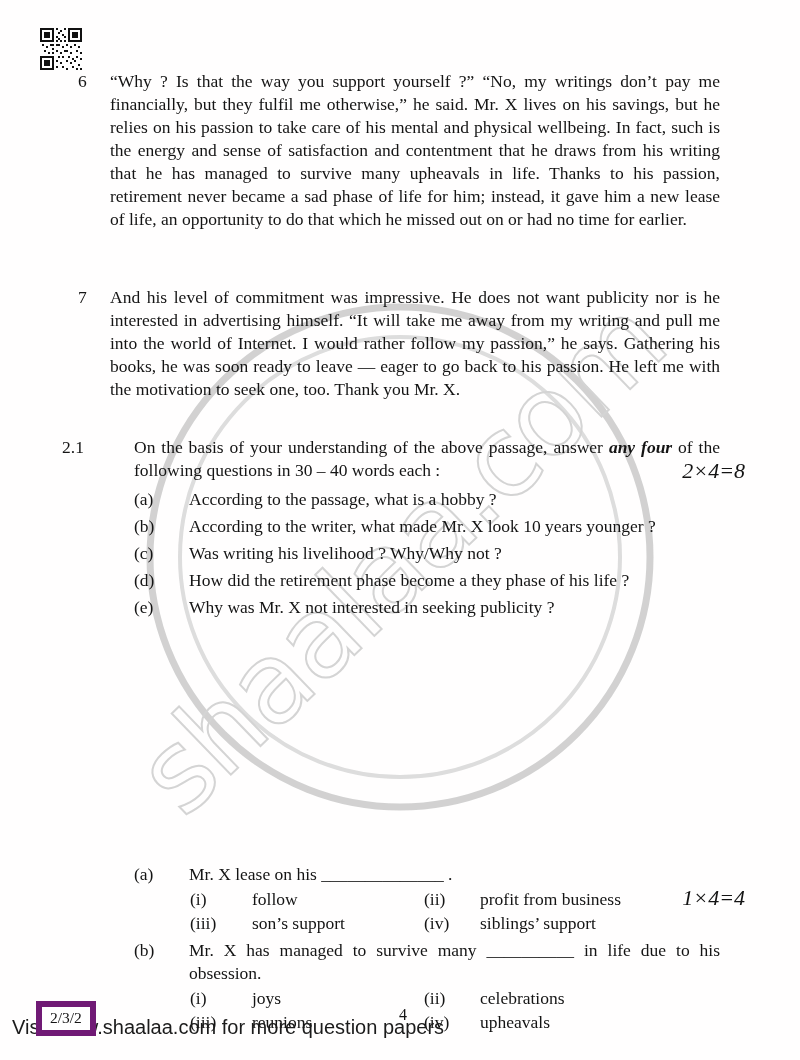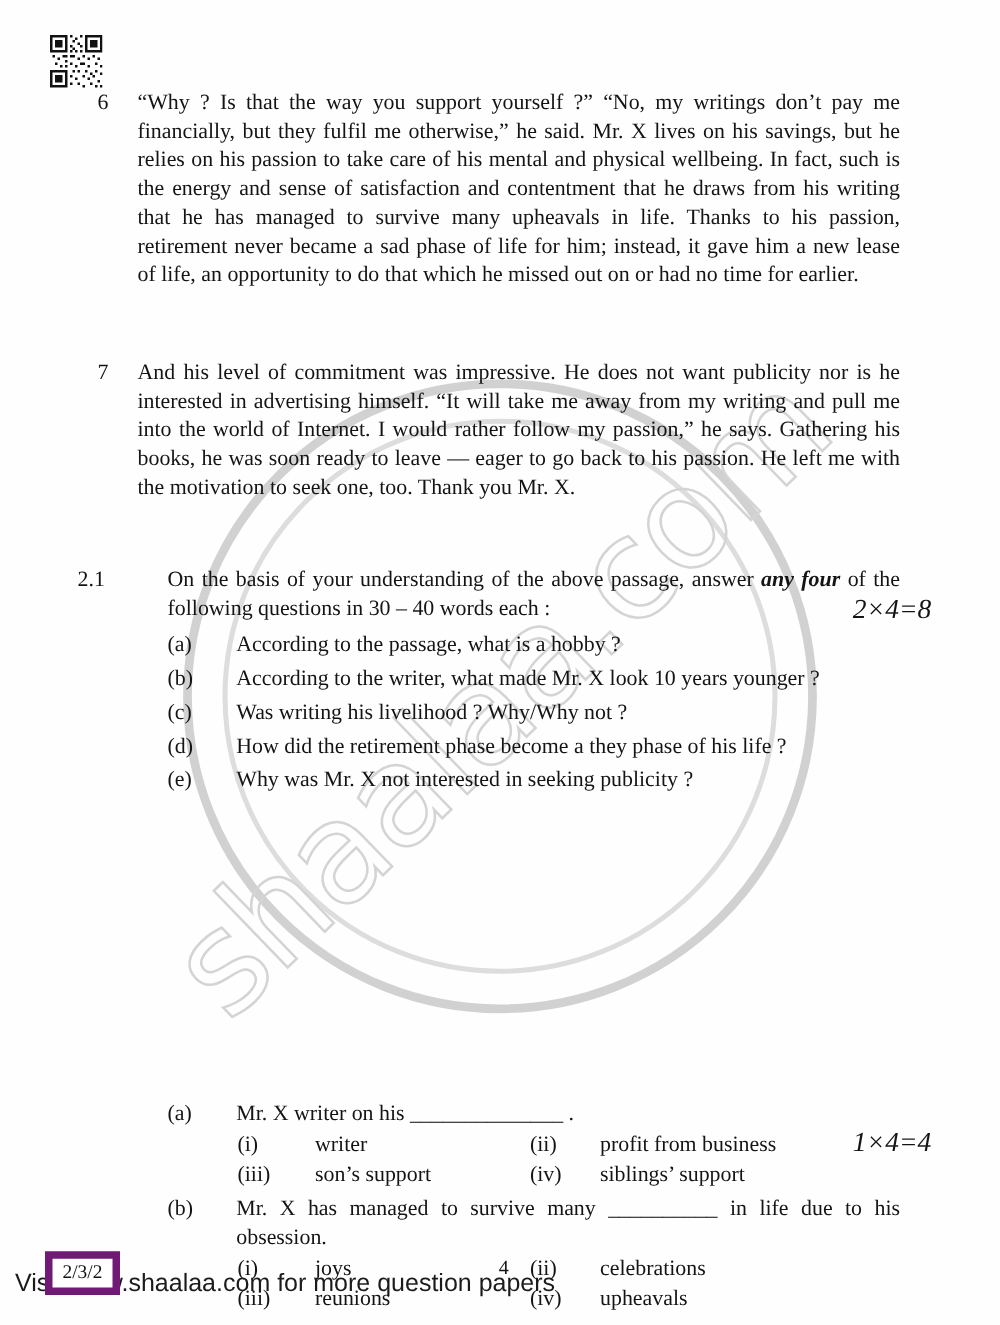--- a/index.html
+++ b/index.html
@@ -134,21 +134,21 @@
     </div>
   </div>
 
   <div class="layer" style="top:286px;">
     <div class="para">
       <div class="pnum">7</div>
       <div class="ptext">And his level of commitment was impressive. He does not want publicity nor is he interested in advertising himself. “It will take me away from my writing and pull me into the world of Internet. I would rather follow my passion,” he says. Gathering his books, he was soon ready to leave — eager to go back to his passion. He left me with the motivation to seek one, too. Thank you Mr. X.</div>
     </div>
   </div>
 
-  <div class="layer qblock" style="top:436px;margin-top:16px;">
+  <div class="layer qblock" style="top:436px;">
     <div class="qhead">
       <div class="qnum">2.1</div>
       <div class="qtext"><span>On the basis of your understanding of the above passage, answer </span><span class="bi">any four</span><span> of the following questions in 30 – 40 words each :</span></div>
     </div>
     <div class="marks">2×4=8</div>
     <div class="items">
       <div class="item">
         <div class="ilabel">(a)</div>
         <div class="ibody">
             <div class="itext">According to the passage, what is a hobby ?</div>
@@ -180,24 +180,24 @@
       </div>
     </div>
   </div>
 
   <div class="layer qblock" style="top:674px;">
     <div class="marks">1×4=4</div>
     <div class="items">
       <div class="item">
         <div class="ilabel">(a)</div>
         <div class="ibody">
-          <div class="itext">Mr. X  writer on his ______________ .</div>
+          <div class="itext">Mr. X  lease on his ______________ .</div>
           <div class="options">
             <span>(i)</span>
-              <span>writer</span>
+              <span>follow</span>
               <span>(ii)</span>
               <span>profit from business</span>
             <span>(iii)</span>
               <span>son’s support</span>
               <span>(iv)</span>
               <span>siblings’ support</span>
           </div>
         </div>
       </div>
       <div class="item">

